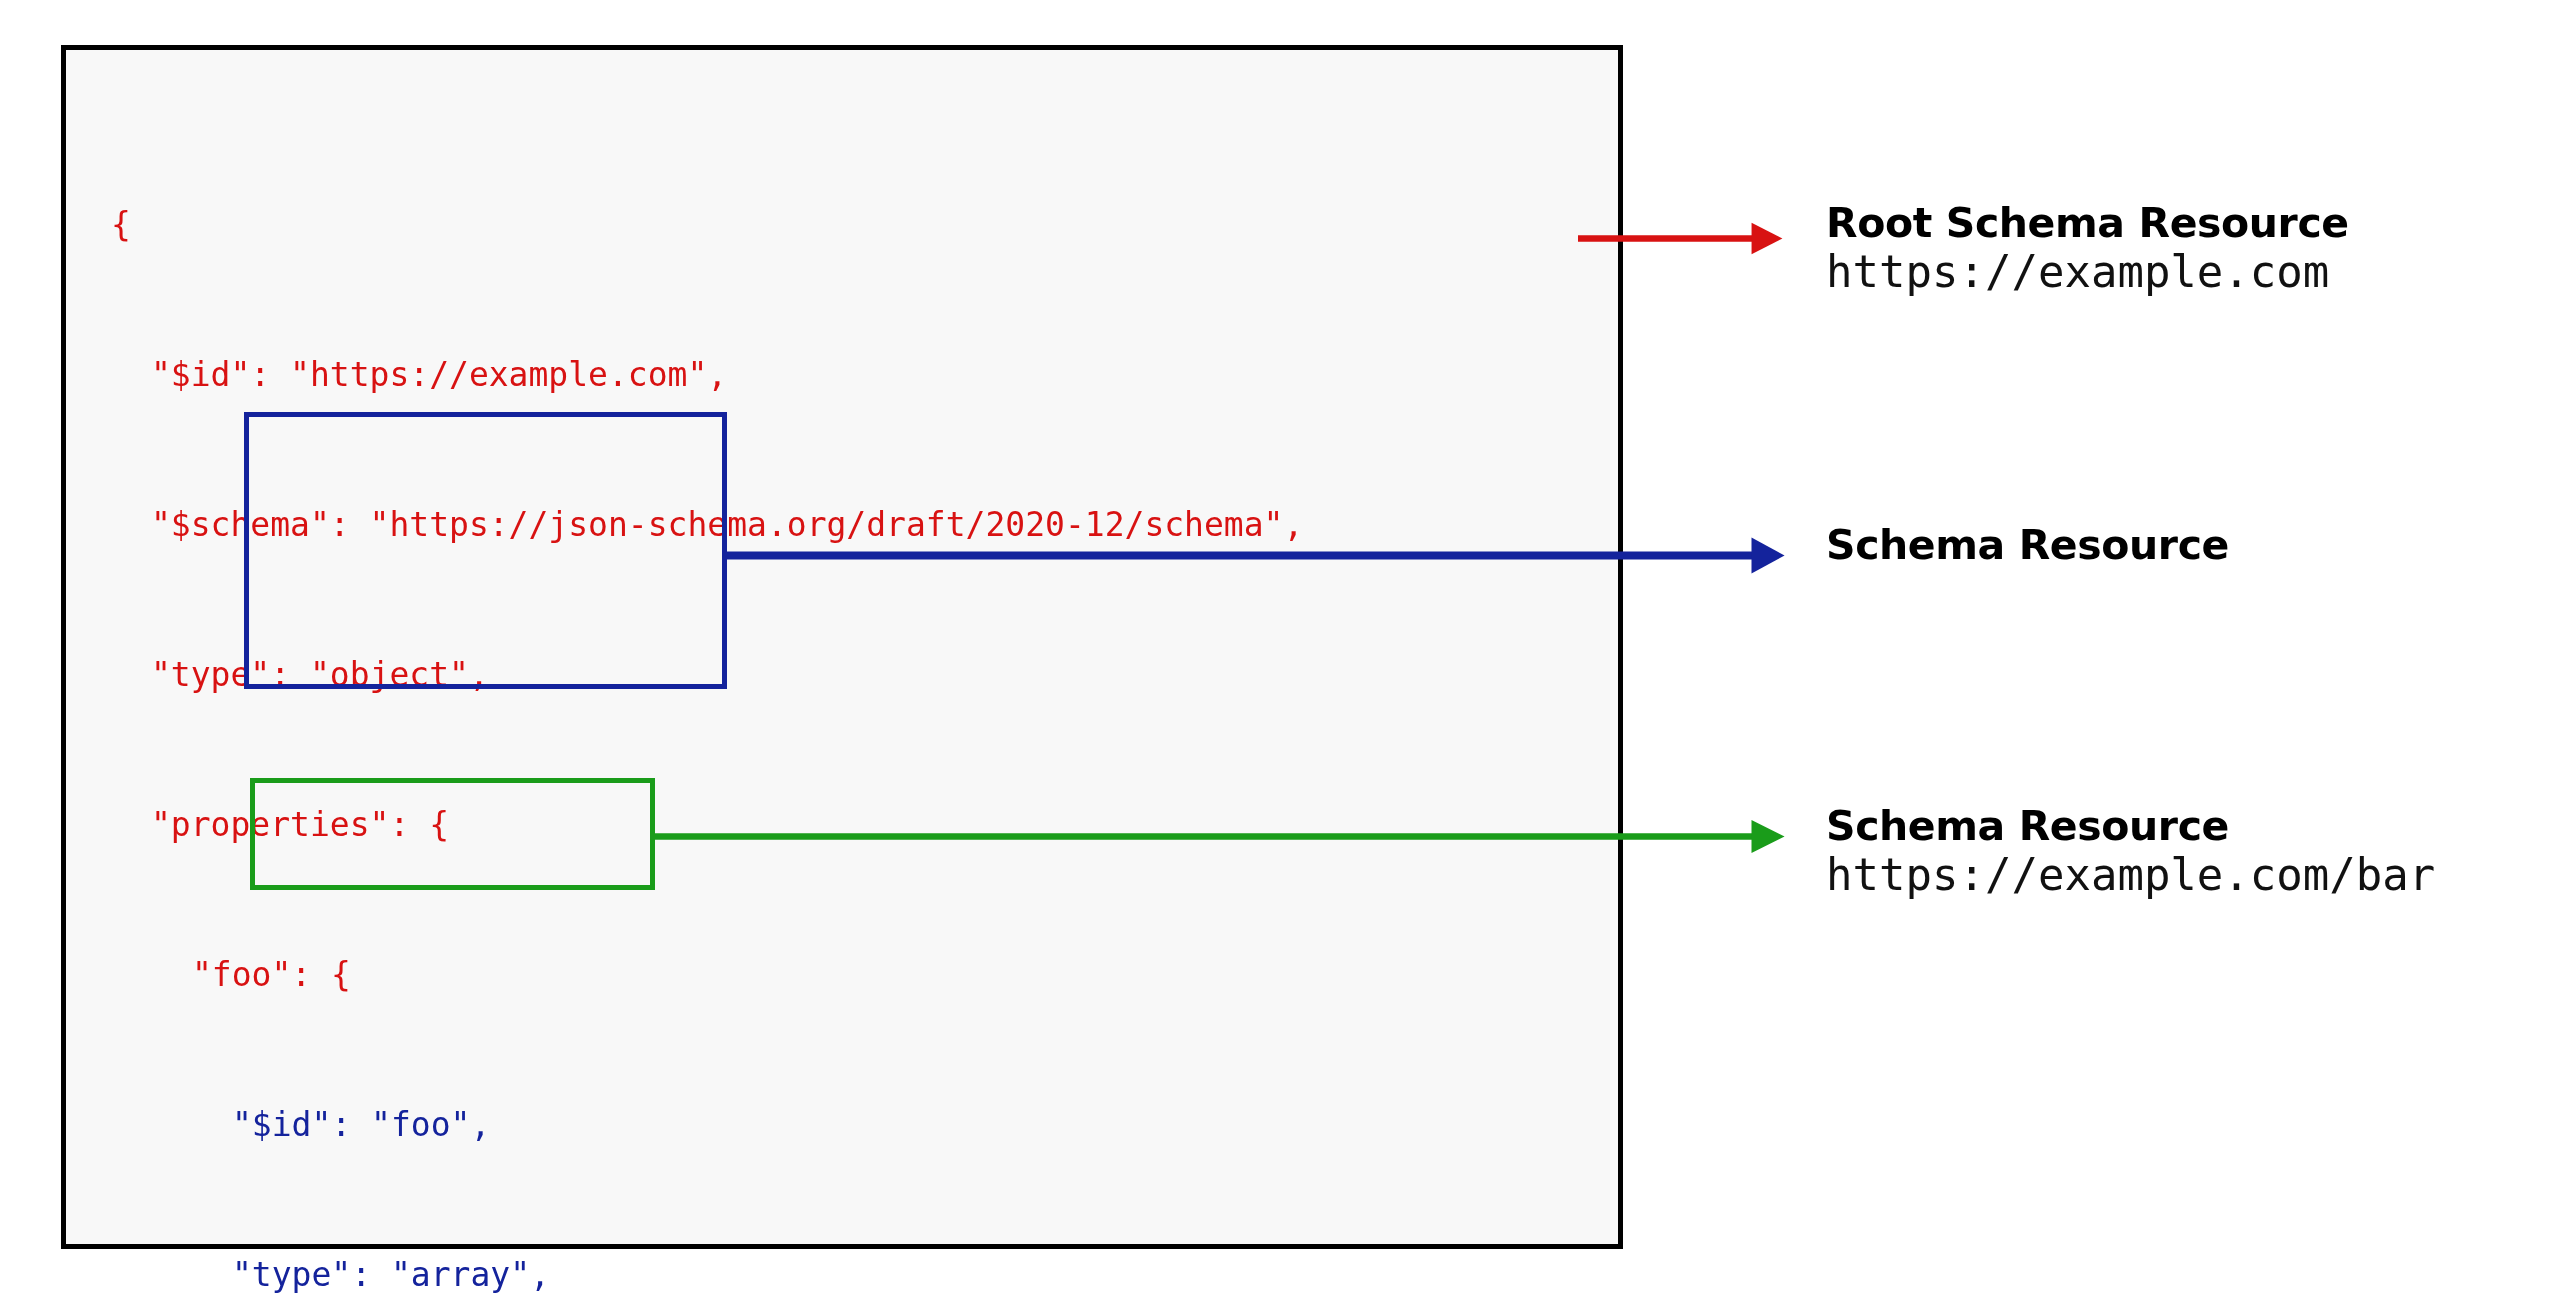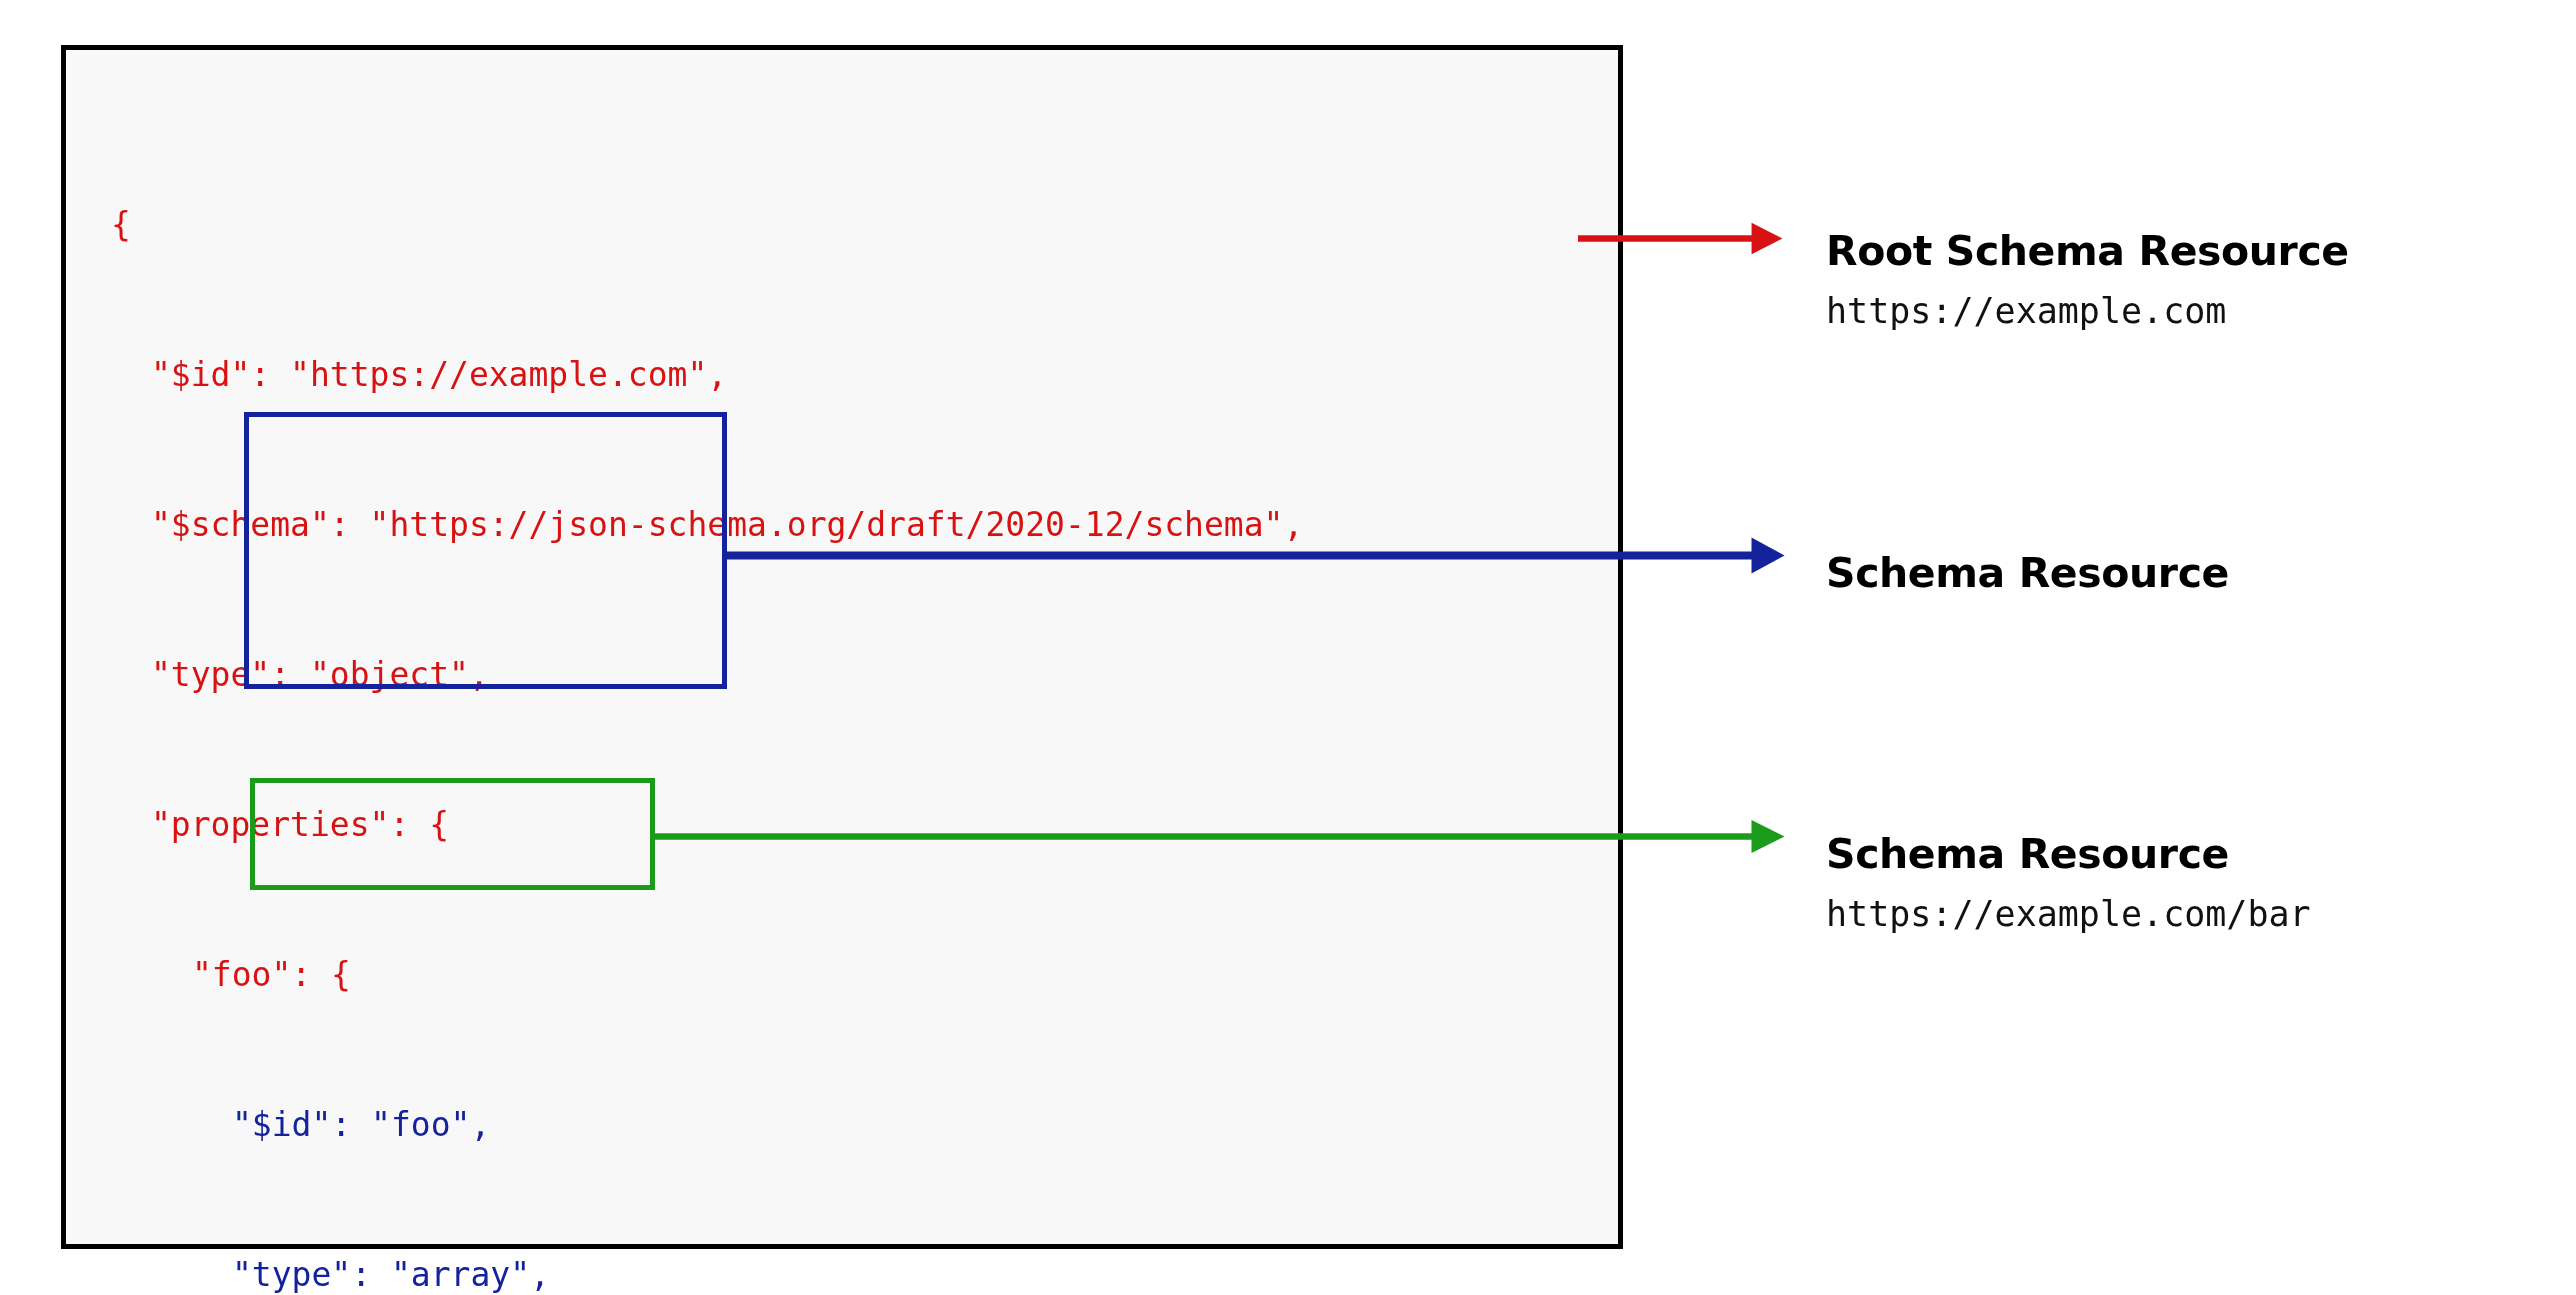--- a/index.html
+++ b/index.html
@@ -81,27 +81,25 @@
     left: 1826px;
   }
   .callout .title {
     font-family: "DejaVu Sans", sans-serif;
     font-weight: bold;
     font-size: 41px;
     color: #000000;
     letter-spacing: -0.4px;
     line-height: 1.1;
     white-space: nowrap;
-    margin-top: 28px;
   }
   .callout .uri {
     font-family: "DejaVu Sans Mono", monospace;
-    font-size: 35px;
+    font-size: 44px;
     color: #111111;
-    margin-top: 17px;
     white-space: nowrap;
   }
   #callout-root { top: 201px; }
   #callout-foo  { top: 523px; }
   #callout-bar  { top: 804px; }
 </style>
 </head>
 <body>
 
 <div id="code-panel">

